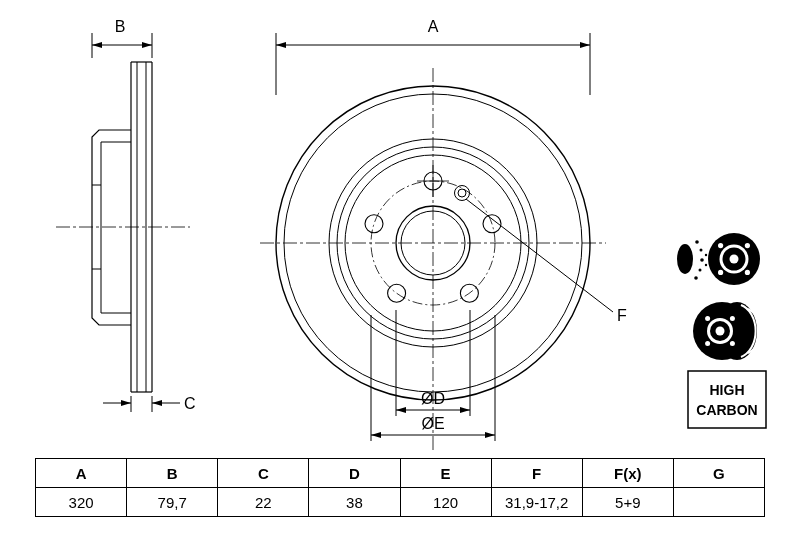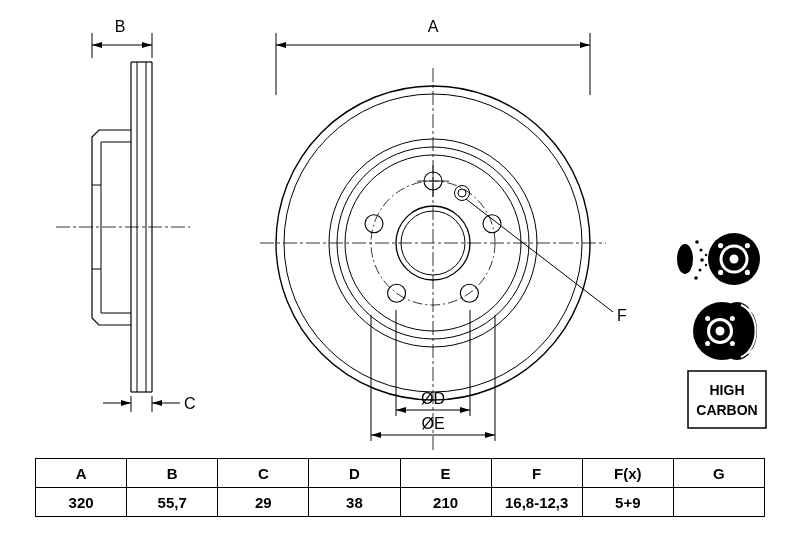--- a/index.html
+++ b/index.html
@@ -4,21 +4,21 @@
 <style>
   * { margin:0; padding:0; box-sizing:border-box; }
   html,body { width:800px; height:533px; background:#fff; font-family:"Liberation Sans", sans-serif; color:#000; }
   .page { position:relative; width:800px; height:533px; background:#fff; overflow:hidden; }
   .drawing-svg { position:absolute; top:0; left:0; display:block; }
   .drawing-svg text { font-family:"Liberation Sans", sans-serif; fill:#000; font-size:16px; }
   .drawing-svg .badge-text { font-size:14px; font-weight:bold; }
   .dim-table { position:absolute; top:458px; left:35px; width:730px; border-collapse:collapse; table-layout:fixed; font-size:15px; }
   .dim-table th, .dim-table td { border:1px solid #000; height:29px; padding:0; text-align:center; vertical-align:middle; }
   .dim-table th { font-weight:bold; font-size:15px; }
-  .dim-table td { font-weight:bold; }
+  .dim-table td { font-weight:normal; }
 </style>
 </head>
 <body>
 
 <div class="page">
 
   <svg class="drawing-svg" width="800" height="455" viewBox="0 0 800 455">
 
     <g stroke="#000" stroke-width="1" fill="none">
       <line x1="276" y1="33" x2="276" y2="95"></line>
@@ -163,24 +163,24 @@
         <th>D</th>
         <th>E</th>
         <th>F</th>
         <th>F(x)</th>
         <th>G</th>
       </tr>
     </thead>
     <tbody>
       <tr>
         <td>320</td>
-        <td>55,7</td>
-        <td>29</td>
+        <td>79,7</td>
+        <td>22</td>
         <td>38</td>
-        <td>210</td>
-        <td>16,8-12,3</td>
+        <td>120</td>
+        <td>31,9-17,2</td>
         <td>5+9</td>
         <td></td>
       </tr>
     </tbody>
   </table>
 
 </div>
 
 </body></html>

